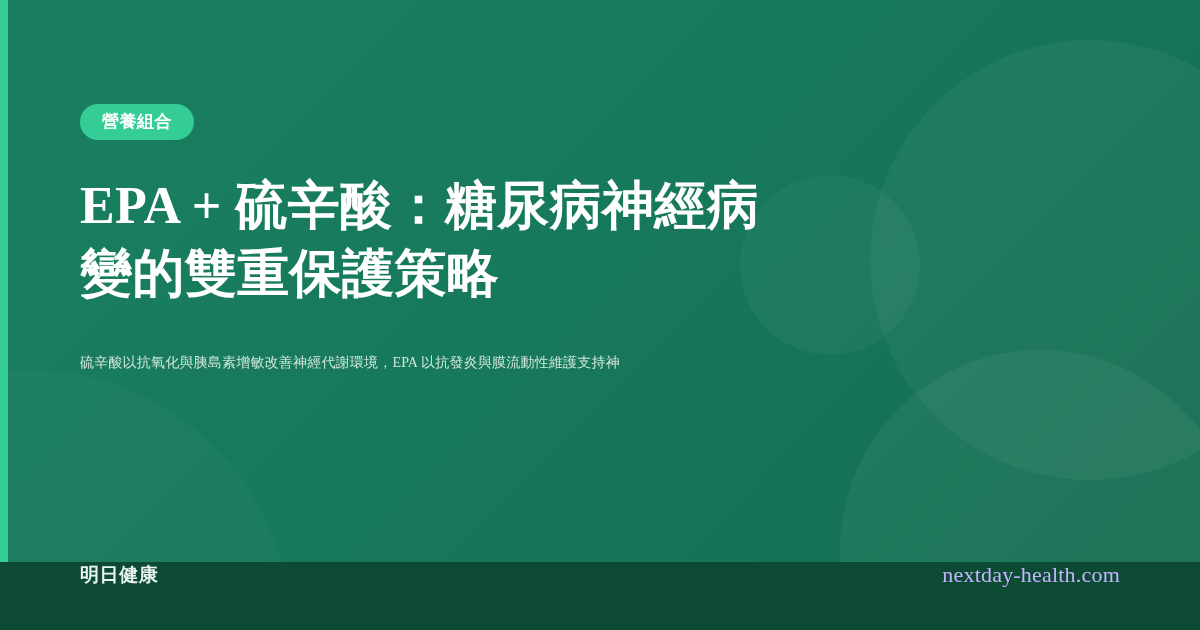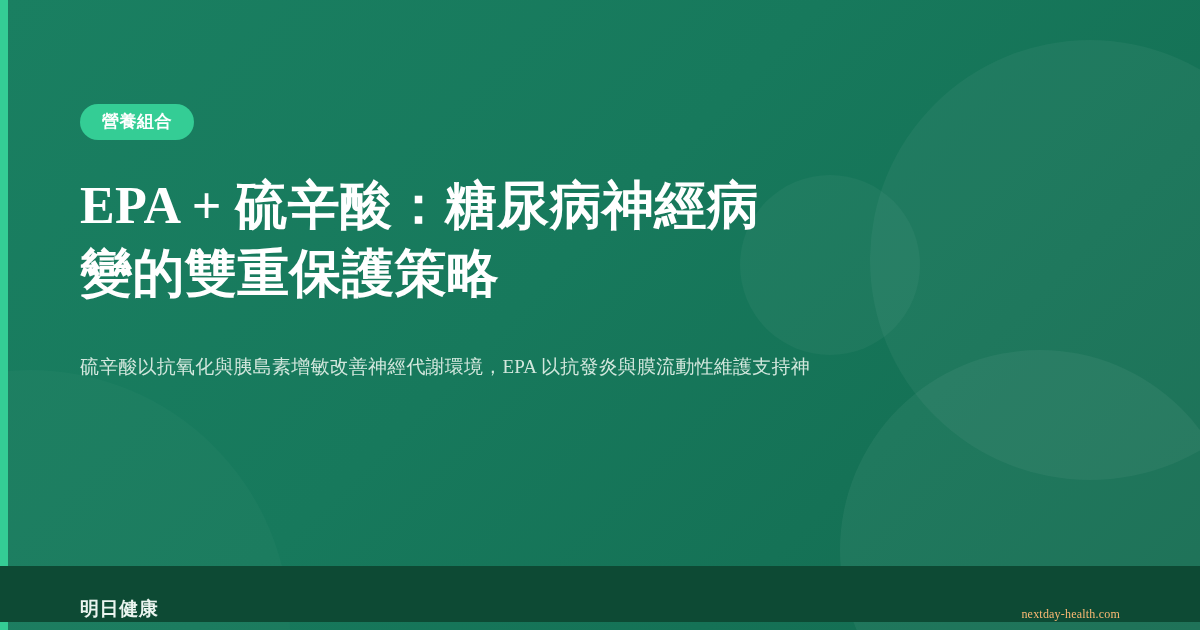--- a/index.html
+++ b/index.html
@@ -88,49 +88,49 @@
     font-weight: bold;
     line-height: 1.30;
     letter-spacing: 0.4px;
     max-width: 700px;
     white-space: pre-wrap;
   }
 
   .subhead {
     margin: 44px 0 0 0;
     color: #d2e7dd;
-    font-size: 19px;
+    font-size: 14px;
     font-weight: normal;
     line-height: 1.7;
     letter-spacing: 0.2px;
     max-width: 1000px;
   }
 
   
   .footer-bar {
     position: absolute;
-    left: 0; right: 0; bottom: 8px;
-    height: 56px;
+    left: 0; right: 0; bottom: 0;
+    height: 68px;
     background: #0d4a34;
     z-index: 5;
     display: flex;
-    align-items: flex-end;
+    align-items: flex-start;
     justify-content: space-between;
     padding: 0 80px 0 80px;
     box-sizing: border-box;
   }
   .footer-brand {
     color: #eaf4ef;
     font-size: 19px;
     font-weight: bold;
     letter-spacing: 0.6px;
   }
   .footer-domain {
-    color: #fdba74;
-    font-size: 12px;
+    color: #c4b5fd;
+    font-size: 22px;
     font-weight: normal;
     letter-spacing: 0.2px;
   }
 </style>
 </head>
 <body>
 
 <div id="og-card">
 
   <div class="decor-layer">

